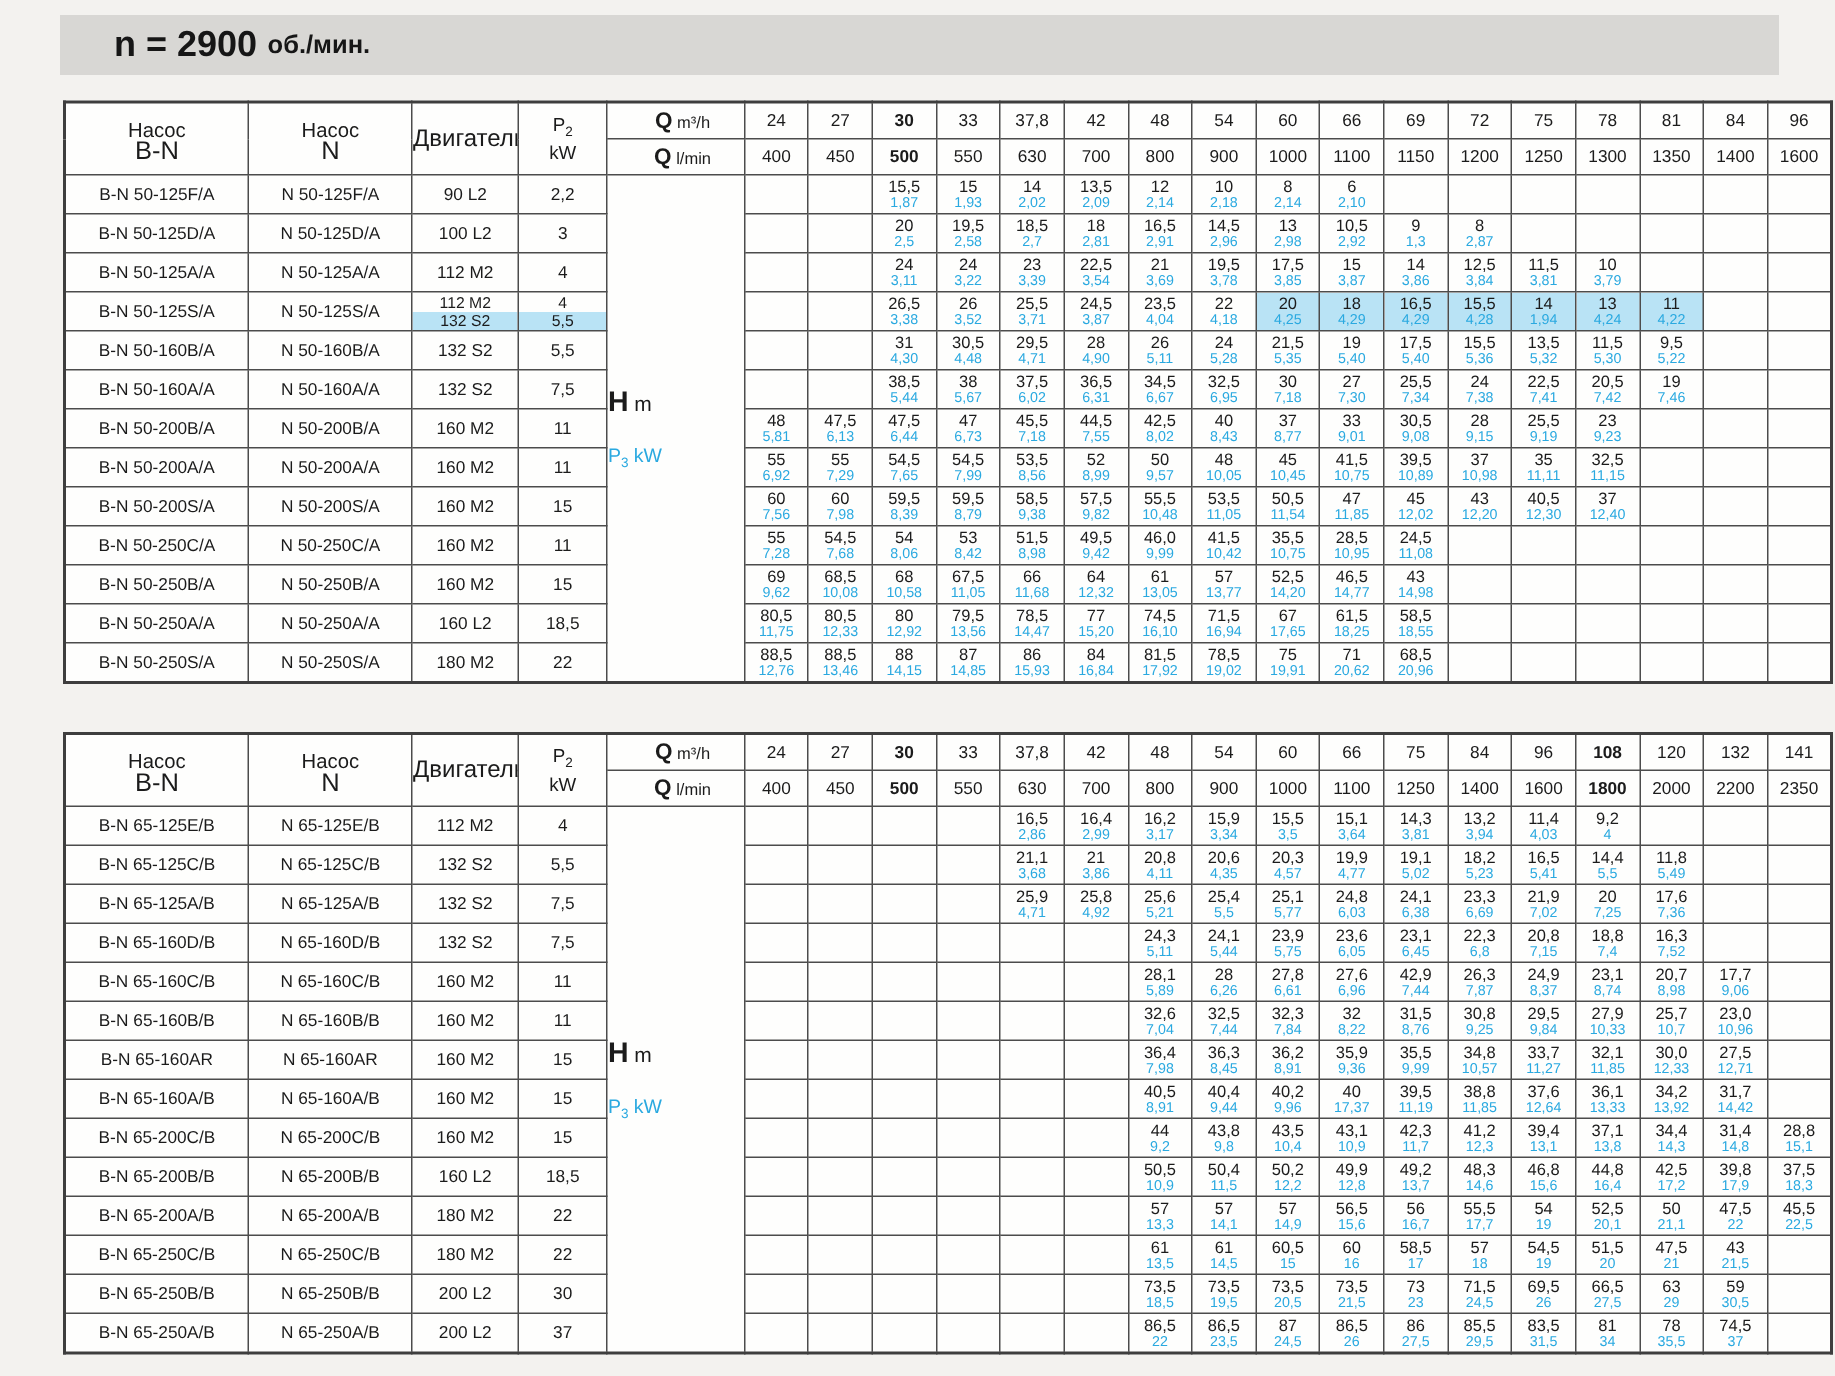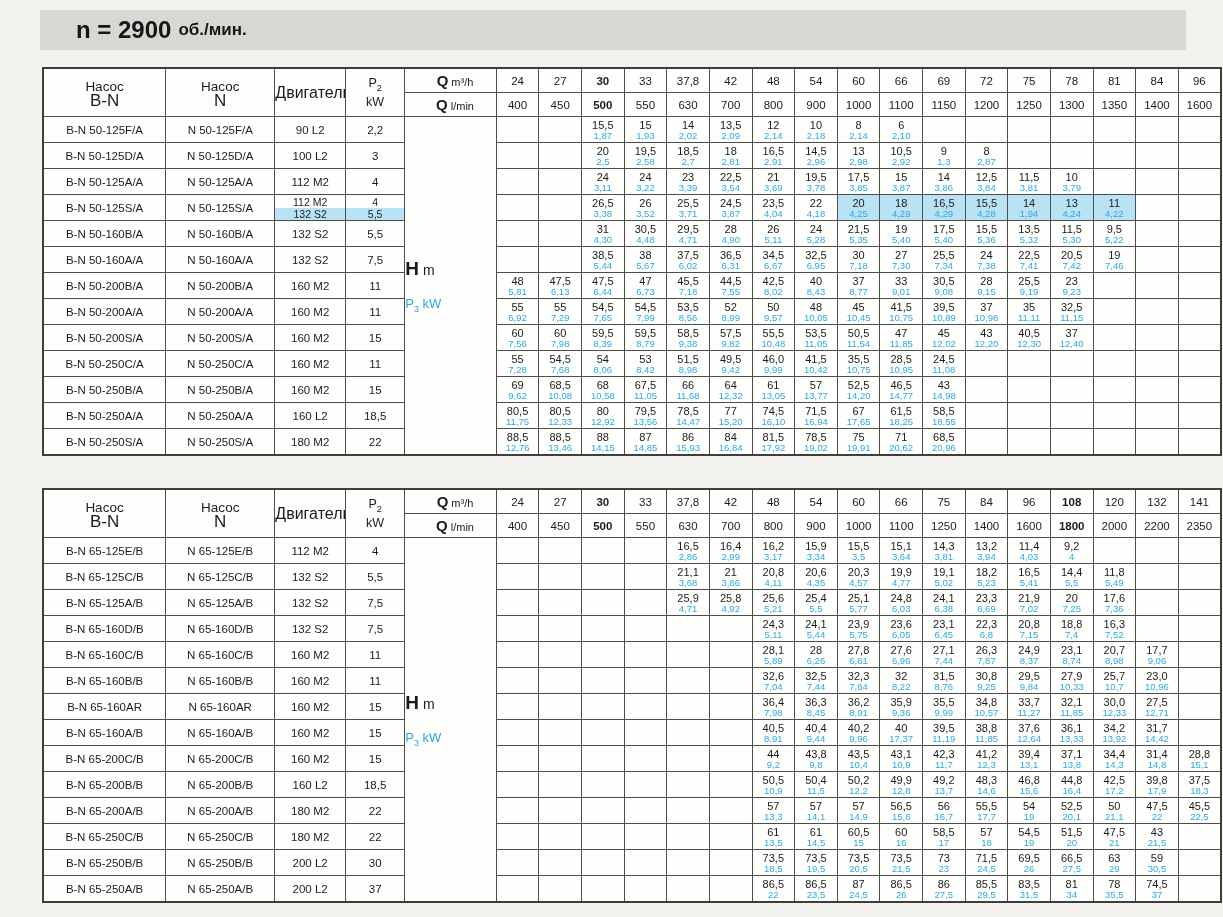--- a/index.html
+++ b/index.html
@@ -1266,21 +1266,21 @@
             </td>
             <td>
               <div class="hv">27,8</div>
               <div class="pv">6,61</div>
             </td>
             <td>
               <div class="hv">27,6</div>
               <div class="pv">6,96</div>
             </td>
             <td>
-              <div class="hv">27,1</div>
+              <div class="hv">42,9</div>
               <div class="pv">7,44</div>
             </td>
             <td>
               <div class="hv">26,3</div>
               <div class="pv">7,87</div>
             </td>
             <td>
               <div class="hv">24,9</div>
               <div class="pv">8,37</div>
             </td>

